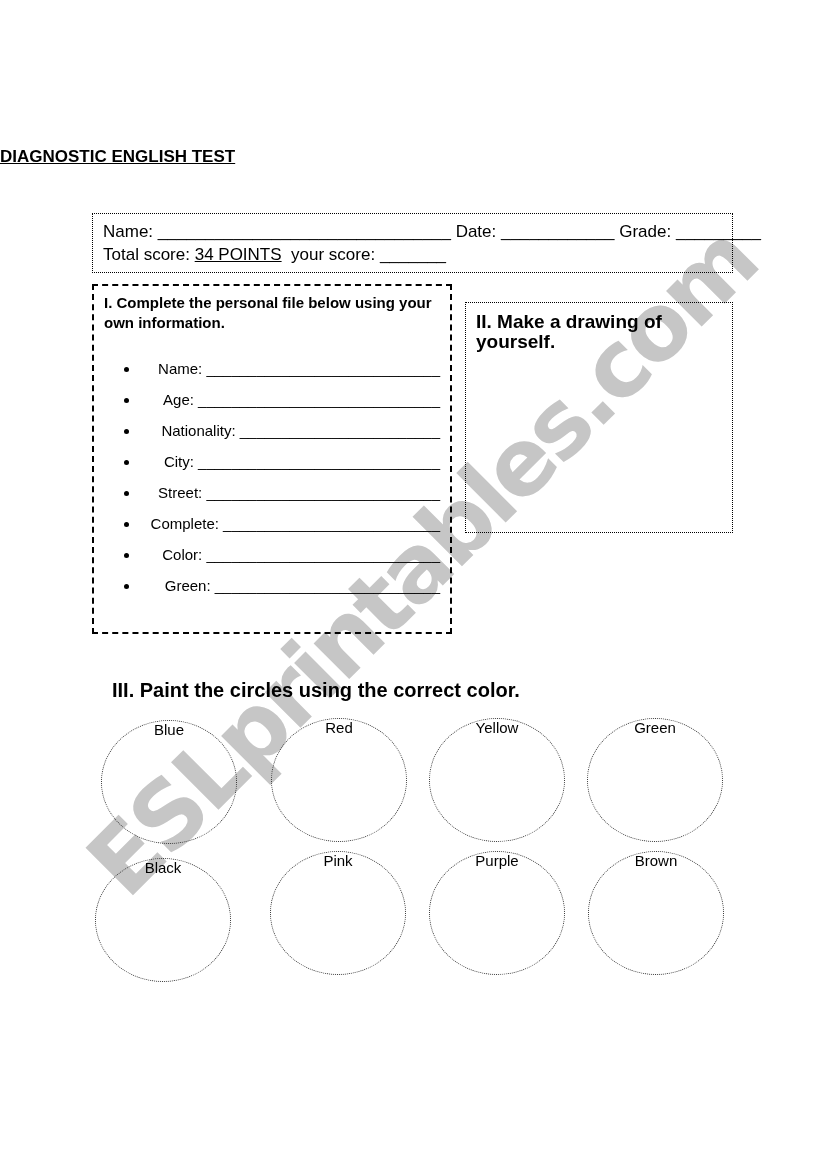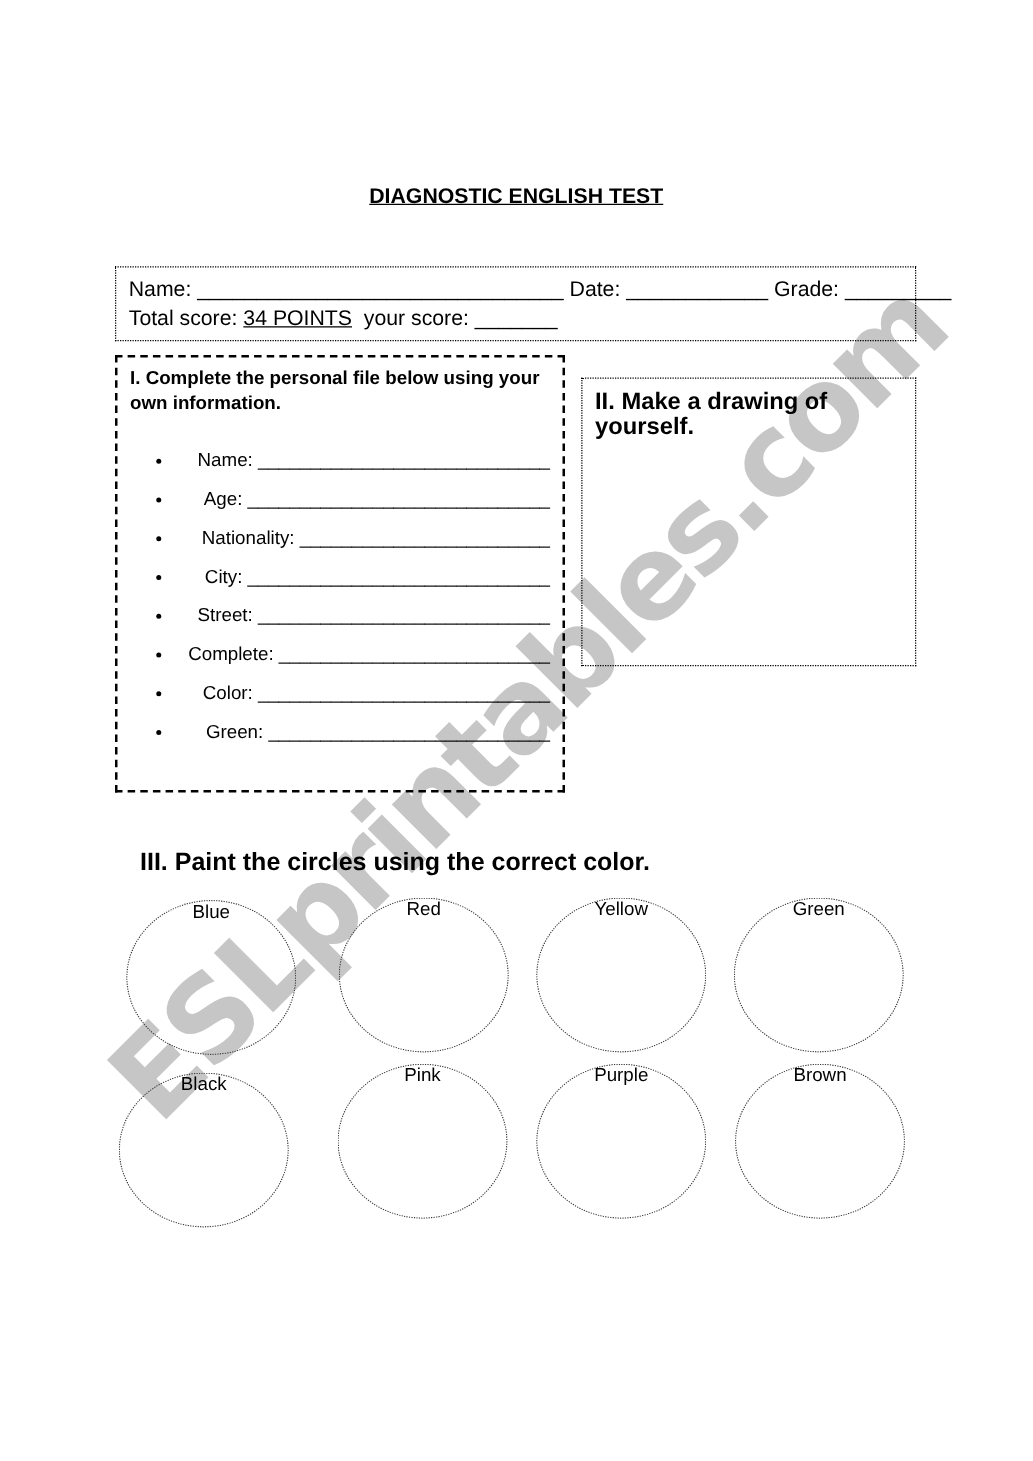--- a/index.html
+++ b/index.html
@@ -8,21 +8,21 @@
     position:relative; width:826px; height:1169px; background:#ffffff;
     font-family:"Liberation Sans", sans-serif; color:#000; overflow:hidden;
   }
   .content { position:relative; z-index:1; }
   .watermark {
     position:absolute; left:-40px; top:505px; width:940px; height:130px;
     text-align:center; font-size:92px; font-weight:bold; letter-spacing:-4px;
     color:#c6c6c6; transform:rotate(-45deg); z-index:0;
     font-family:"DejaVu Sans", sans-serif; white-space:nowrap;
   }
-  .titles { position:absolute; left:0; top:146px; width:826px; text-align:center; }
+  .titles { position:absolute; left:0; top:146px; width:826px; text-align:left; }
   .title-line { font-size:17px; font-weight:bold; text-decoration:underline; line-height:21px; }
   .u { text-decoration:underline; }
   .header-box {
     position:absolute; left:92px; top:213px; width:641px; height:60px;
     border:1.5px dotted #000; padding:6px 10px; font-size:17px; line-height:23px;
     white-space:nowrap;
   }
   .blank { letter-spacing:0; }
   .box1 {
     position:absolute; left:92px; top:284px; width:360px; height:350px;

